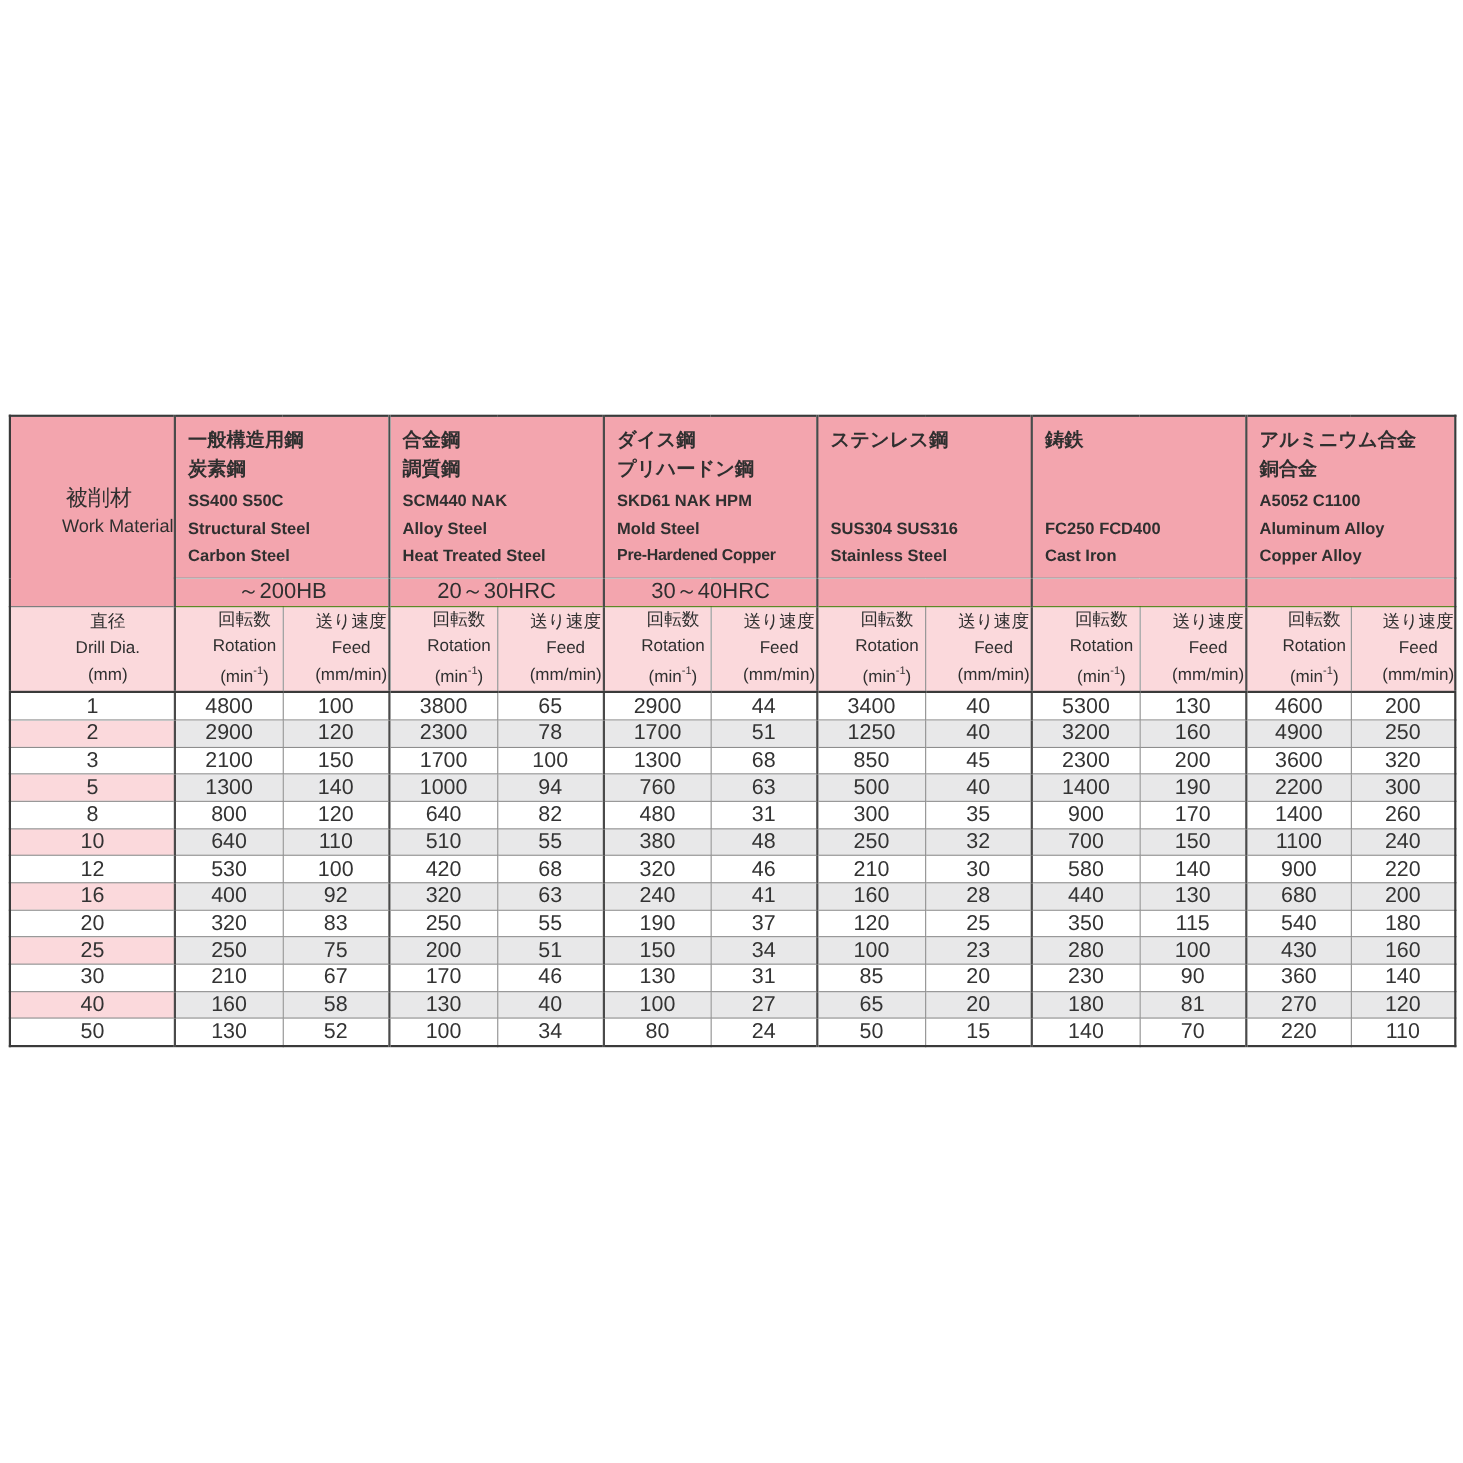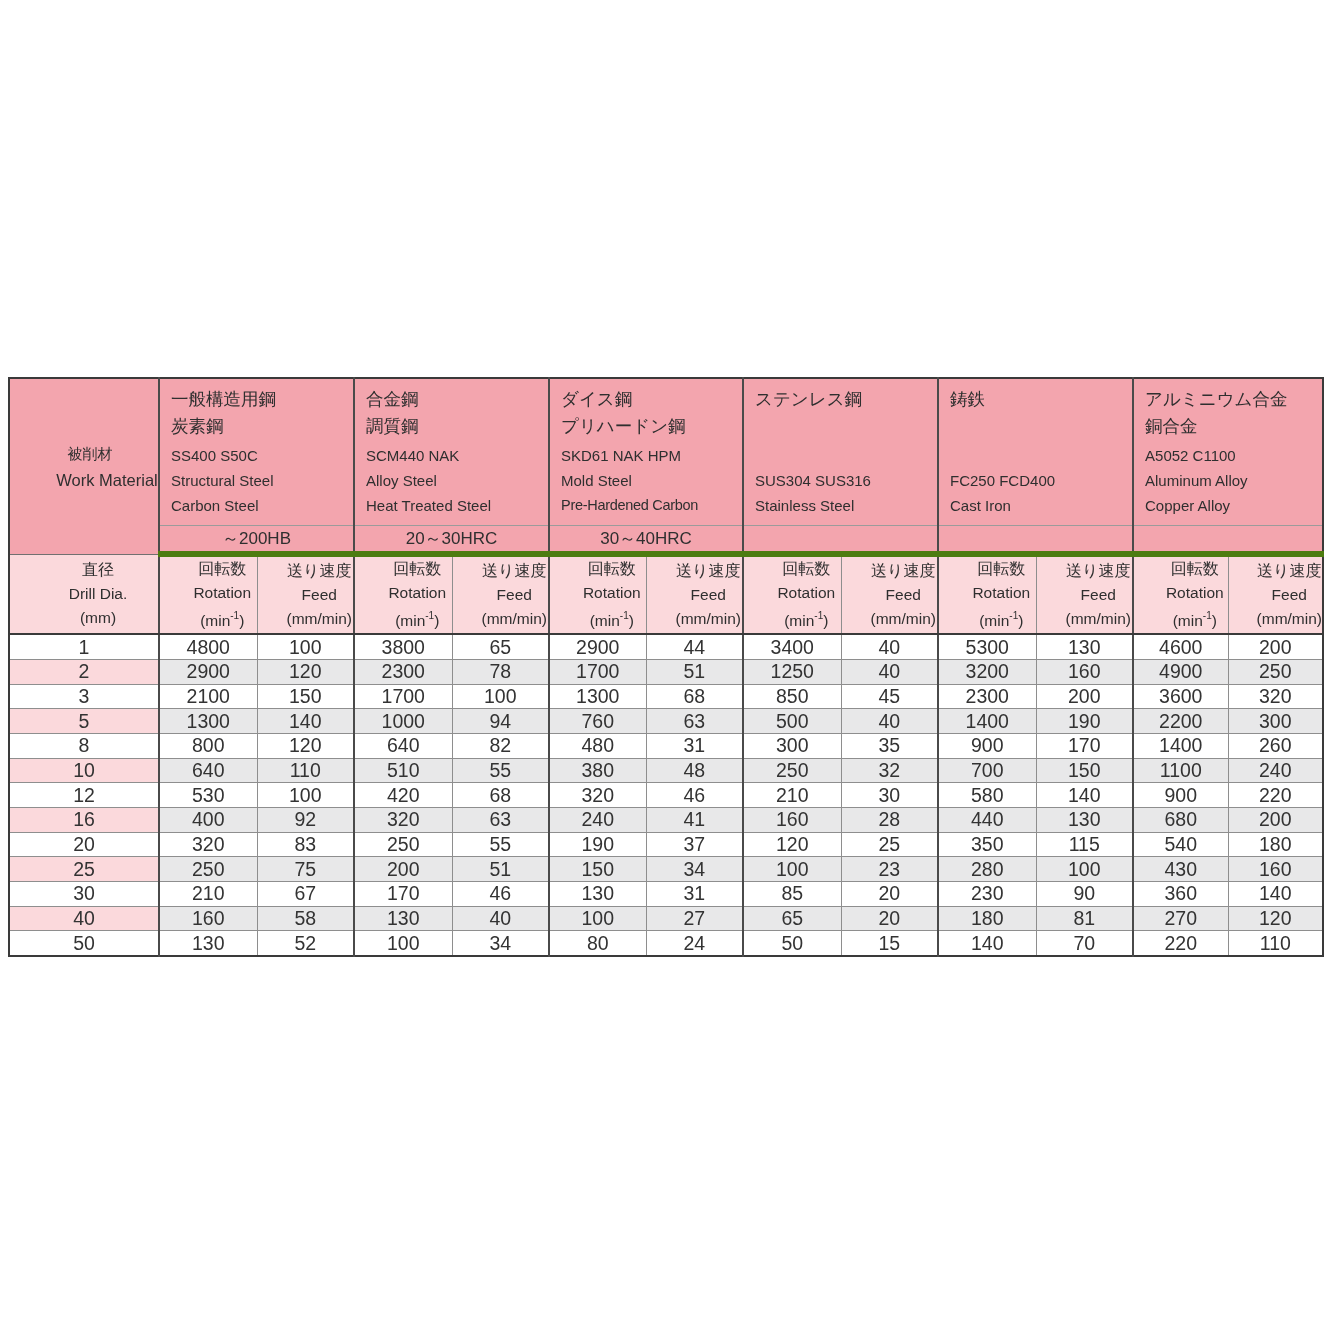--- a/index.html
+++ b/index.html
@@ -23,39 +23,39 @@
     border-collapse:collapse;table-layout:fixed;
     border:2px solid var(--bdark);
   }
   th,td{padding:0;margin:0;overflow:hidden;}
   
   th.corner{
     background:var(--pink);text-align:center;vertical-align:middle;
     border-right:2px solid var(--bmid);border-bottom:1px solid #707070;
     font-weight:normal;
   }
-  th.corner .ja{font-size:15px;line-height:28px;margin-left:12px;}
+  th.corner .ja{font-size:20px;line-height:28px;margin-left:12px;}
   th.corner .en{font-size:16.5px;line-height:25px;padding-left:46px;}
   tr.r-mat th{height:146px;}
   th.mat{
     background:var(--pink);vertical-align:top;text-align:left;
     border-bottom:1px solid #9b9b9b;font-weight:normal;
   }
   th.mat .wrap{
     display:flex;flex-direction:column;justify-content:space-between;
-    height:132px;padding:7px 11px 7px 11px;
+    height:132px;padding:7px 11px 7px 11px;font-weight:bold;
   }
   th.mat .ja div{font-size:17.5px;line-height:27px;}
   th.mat .en div{font-size:15px;line-height:25px;}
   th.mat .en div.cond{font-size:14.5px;letter-spacing:-0.3px;line-height:25px;}
   
   tr.r-hard td{
     height:25px;background:var(--pink);text-align:center;
-    font-size:17px;line-height:25px;
-    border-top:1px solid #9b9b9b;border-bottom:6px solid #4d7c0f;
+    font-size:20px;line-height:25px;
+    border-top:1px solid #9b9b9b;border-bottom:1px solid #4d7c0f;
   }
   
   tr.r-sub th{
     height:76px;background:var(--lpink);text-align:center;vertical-align:middle;
     font-weight:normal;border:1px solid var(--blight);
     border-bottom:2px solid var(--bdark);
   }
   tr.r-sub th div{font-size:15.5px;line-height:24px;padding-left:28px;}
   tr.r-sub th div.ja{font-size:16px;}
   tr.r-sub sup{font-size:10px;position:relative;top:-1px;}
@@ -123,21 +123,21 @@
         </th>
         <th class="mat gl" colspan="2">
           <div class="wrap">
             <div class="ja">
               <div>ダイス鋼</div>
               <div>プリハードン鋼</div>
             </div>
             <div class="en">
               <div>SKD61 NAK HPM</div>
               <div>Mold Steel</div>
-              <div class="cond">Pre-Hardened Carbon</div>
+              <div class="cond">Pre-Hardened Copper</div>
             </div>
           </div>
         </th>
         <th class="mat gl" colspan="2">
           <div class="wrap">
             <div class="ja">
               <div>ステンレス鋼</div>
               <div></div>
             </div>
             <div class="en">

